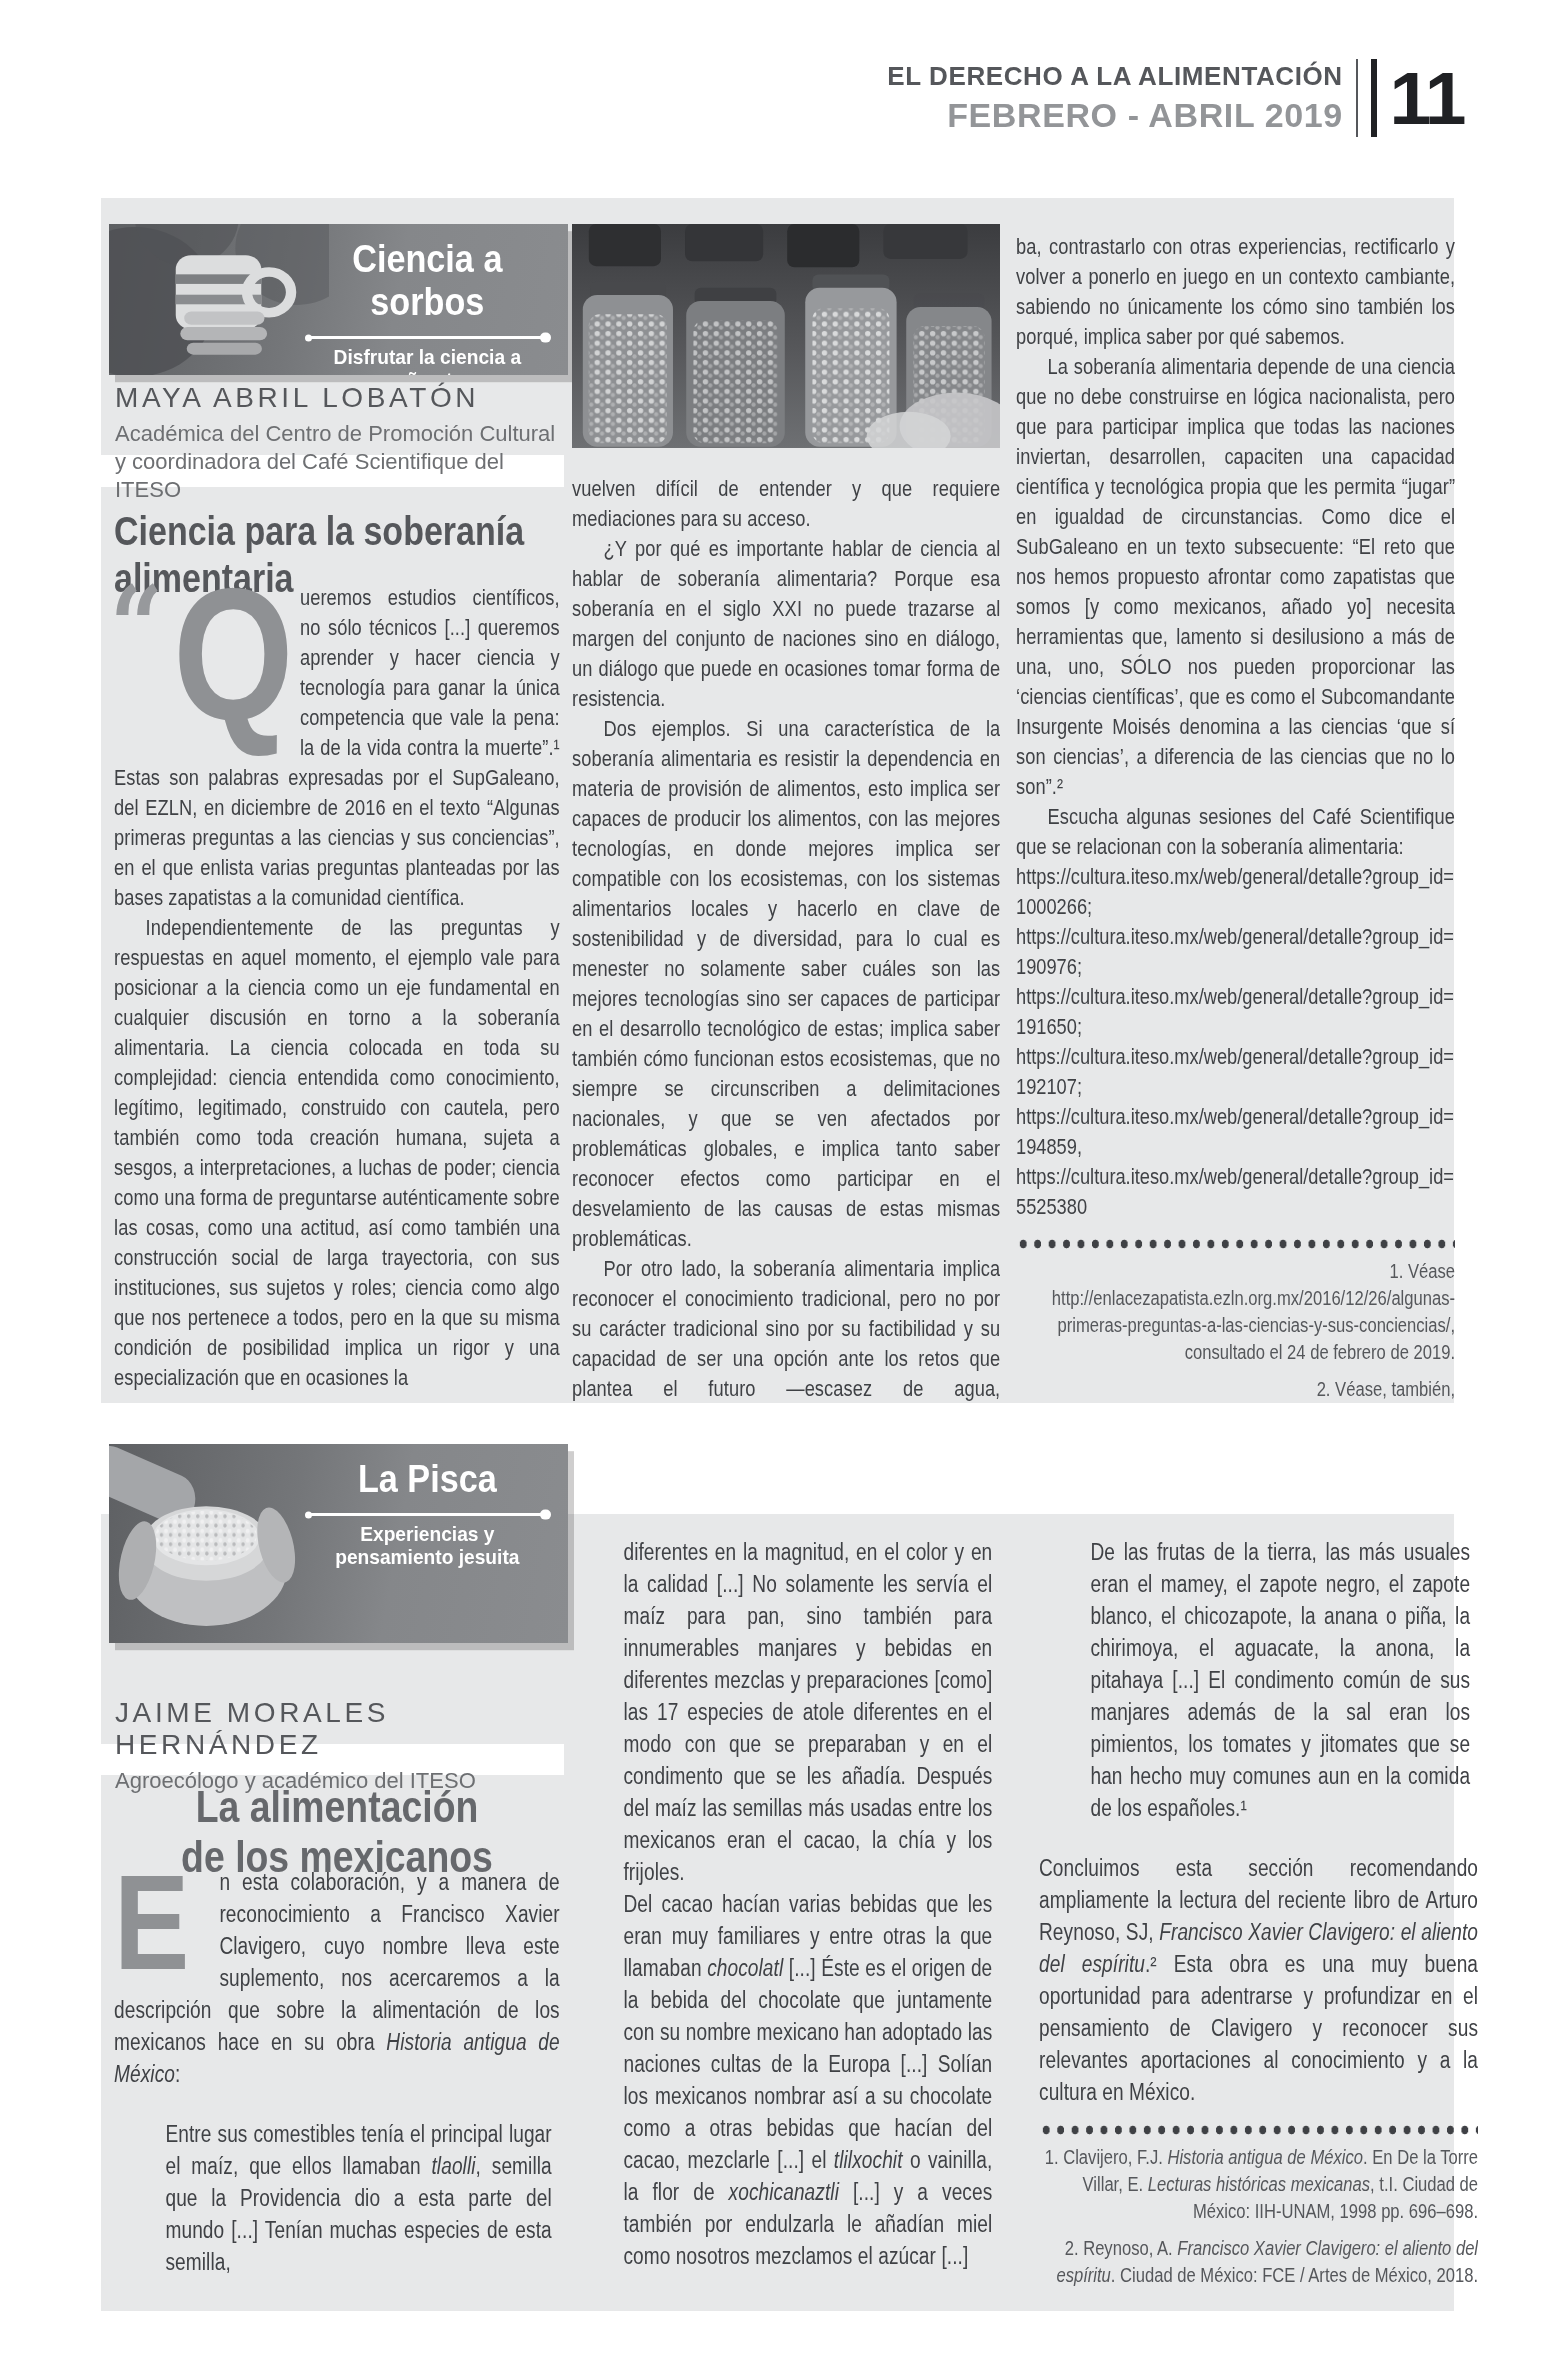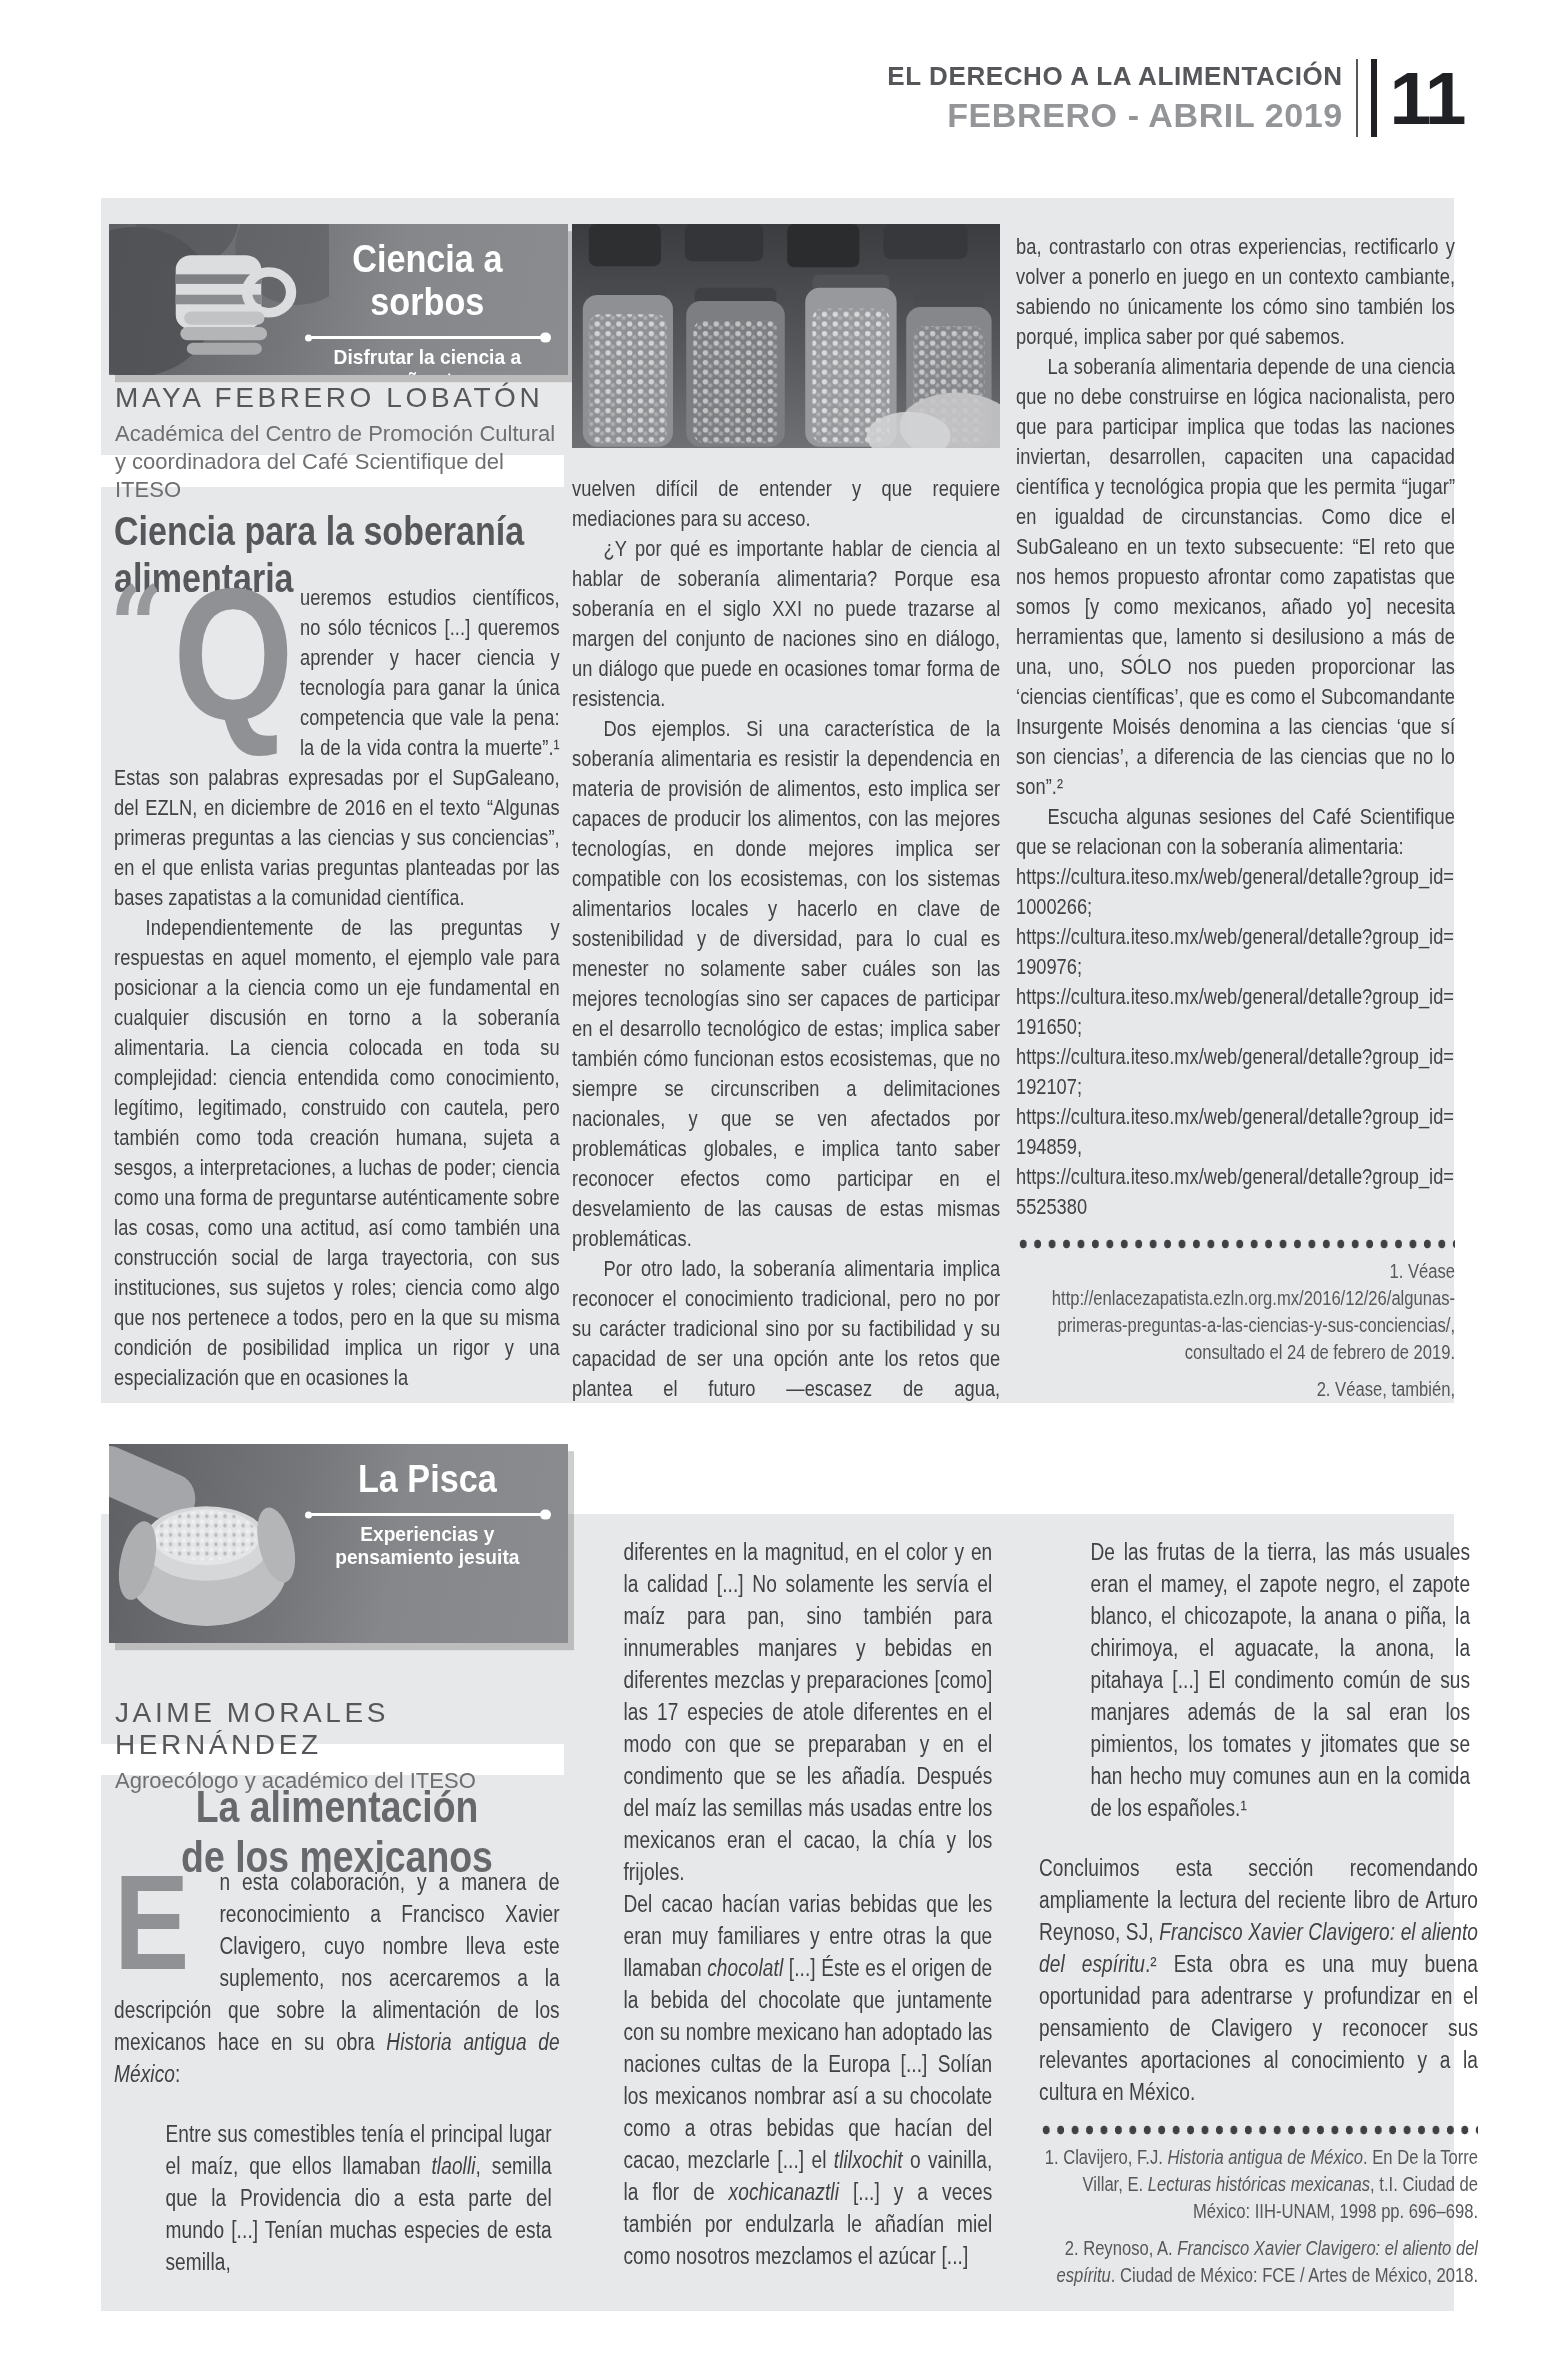--- a/index.html
+++ b/index.html
@@ -123,21 +123,21 @@
       <rect x="120" y="198" width="116" height="20" rx="10" fill="#a8a9ab"></rect>
     </svg>
     <div class="kicker-text">
       <div class="kicker-title">Ciencia a sorbos</div>
       <div class="kicker-rule"></div>
       <div class="kicker-sub">Disfrutar la ciencia a pequeños tragos</div>
     </div>
   </div>
 
   <div class="author" id="author1">
-    <div class="author-name">MAYA FEBRERO LOBATÓN</div>
+    <div class="author-name">MAYA ABRIL LOBATÓN</div>
     <div class="author-role">
       <div>Académica del Centro de Promoción Cultural</div>
       <div>y coordinadora del Café Scientifique del ITESO</div>
     </div>
   </div>
 
   <div id="a1-title">
     <div>Ciencia para la soberanía</div>
     <div>alimentaria</div>
   </div>

